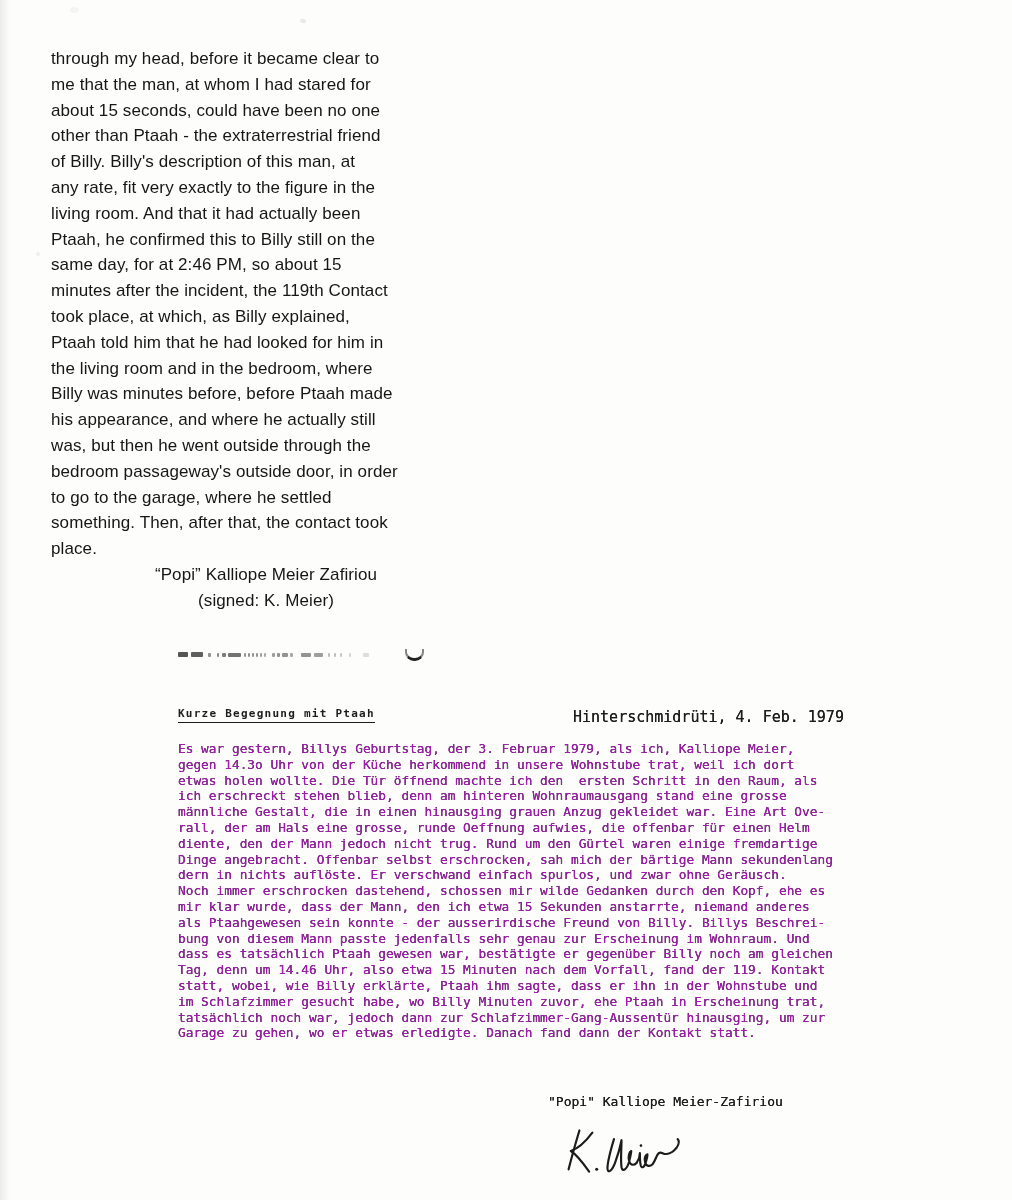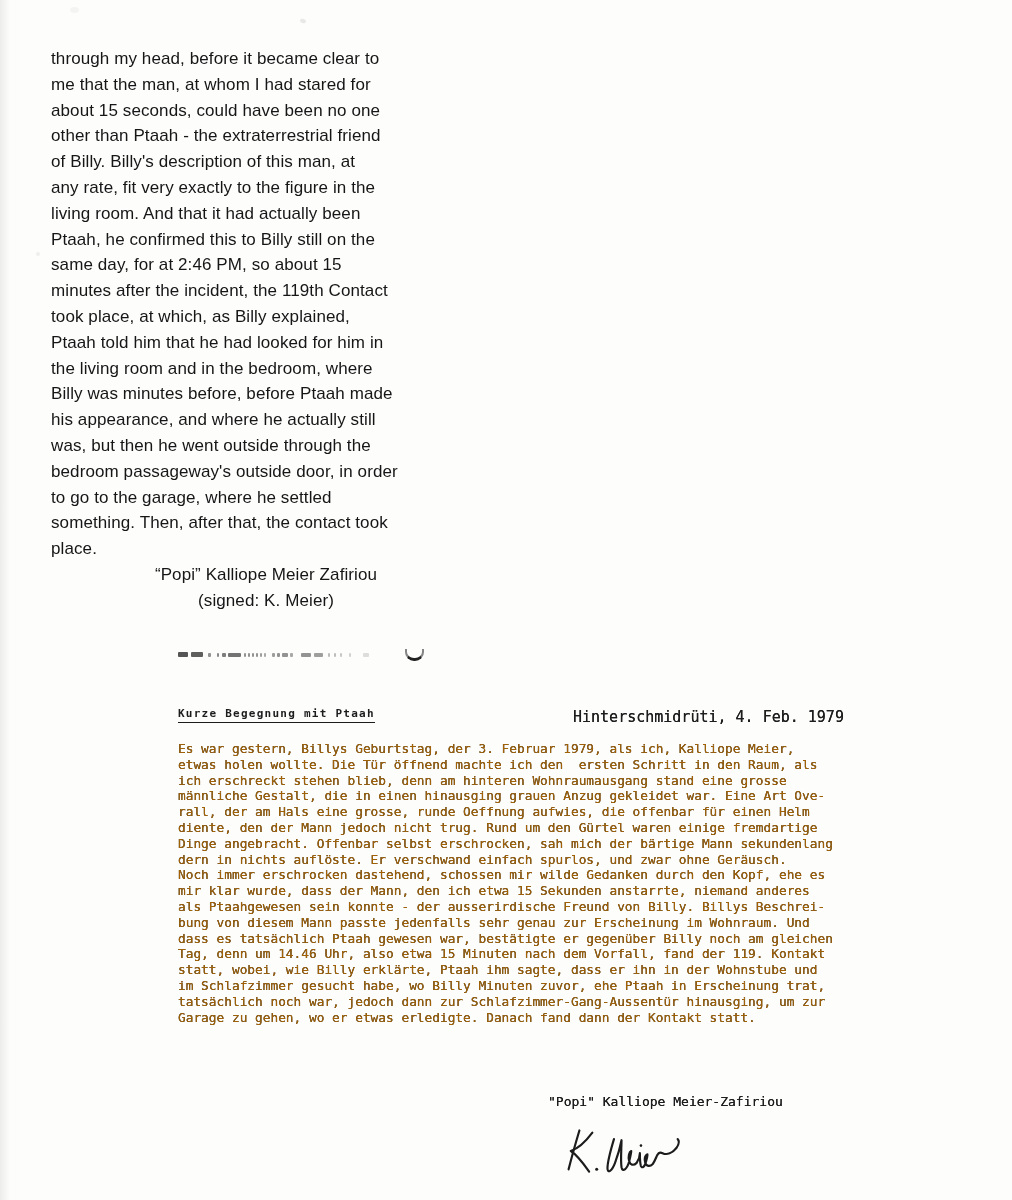--- a/index.html
+++ b/index.html
@@ -62,21 +62,21 @@
     position:absolute;left:573px;top:708px;
     font-family:"DejaVu Sans Mono", monospace;
     font-size:15px;color:#1d1d1d;
     text-shadow:0 0 .35px #1d1d1d;
     white-space:pre;
   }
   .report-body{
     position:absolute;left:178px;top:741px;width:700px;
     font-family:"DejaVu Sans Mono", monospace;
     font-size:12.8px;line-height:15.8px;
-    color:#a16207;
+    color:#a21caf;
     text-shadow:0 0 .35px #202020;
   }
   .report-body .tline{white-space:pre;}
 
   .typed-signature{
     position:absolute;left:548px;top:1094px;
     font-family:"DejaVu Sans Mono", monospace;
     font-size:13px;color:#1d1d1d;
     text-shadow:0 0 .35px #1d1d1d;
     white-space:pre;
@@ -147,20 +147,21 @@
     <i style="width:2px;opacity:.2;margin-right:12px;"></i>
     <i style="width:6px;opacity:.15;"></i>
   </div>
   <div class="arc-mark"></div>
 
   <div class="report-heading">Kurze Begegnung mit Ptaah</div>
   <div class="report-dateline">Hinterschmidrüti, 4. Feb. 1979</div>
 
   <div class="report-body">
       <div class="tline">Es war gestern, Billys Geburtstag, der 3. Februar 1979, als ich, Kalliope Meier,</div>
+      <div class="tline">gegen 14.3o Uhr von der Küche herkommend in unsere Wohnstube trat, weil ich dort</div>
       <div class="tline">etwas holen wollte. Die Tür öffnend machte ich den  ersten Schritt in den Raum, als</div>
       <div class="tline">ich erschreckt stehen blieb, denn am hinteren Wohnraumausgang stand eine grosse</div>
       <div class="tline">männliche Gestalt, die in einen hinausging grauen Anzug gekleidet war. Eine Art Ove-</div>
       <div class="tline">rall, der am Hals eine grosse, runde Oeffnung aufwies, die offenbar für einen Helm</div>
       <div class="tline">diente, den der Mann jedoch nicht trug. Rund um den Gürtel waren einige fremdartige</div>
       <div class="tline">Dinge angebracht. Offenbar selbst erschrocken, sah mich der bärtige Mann sekundenlang</div>
       <div class="tline">dern in nichts auflöste. Er verschwand einfach spurlos, und zwar ohne Geräusch.</div>
       <div class="tline">Noch immer erschrocken dastehend, schossen mir wilde Gedanken durch den Kopf, ehe es</div>
       <div class="tline">mir klar wurde, dass der Mann, den ich etwa 15 Sekunden anstarrte, niemand anderes</div>
       <div class="tline">als Ptaahgewesen sein konnte - der ausserirdische Freund von Billy. Billys Beschrei-</div>

